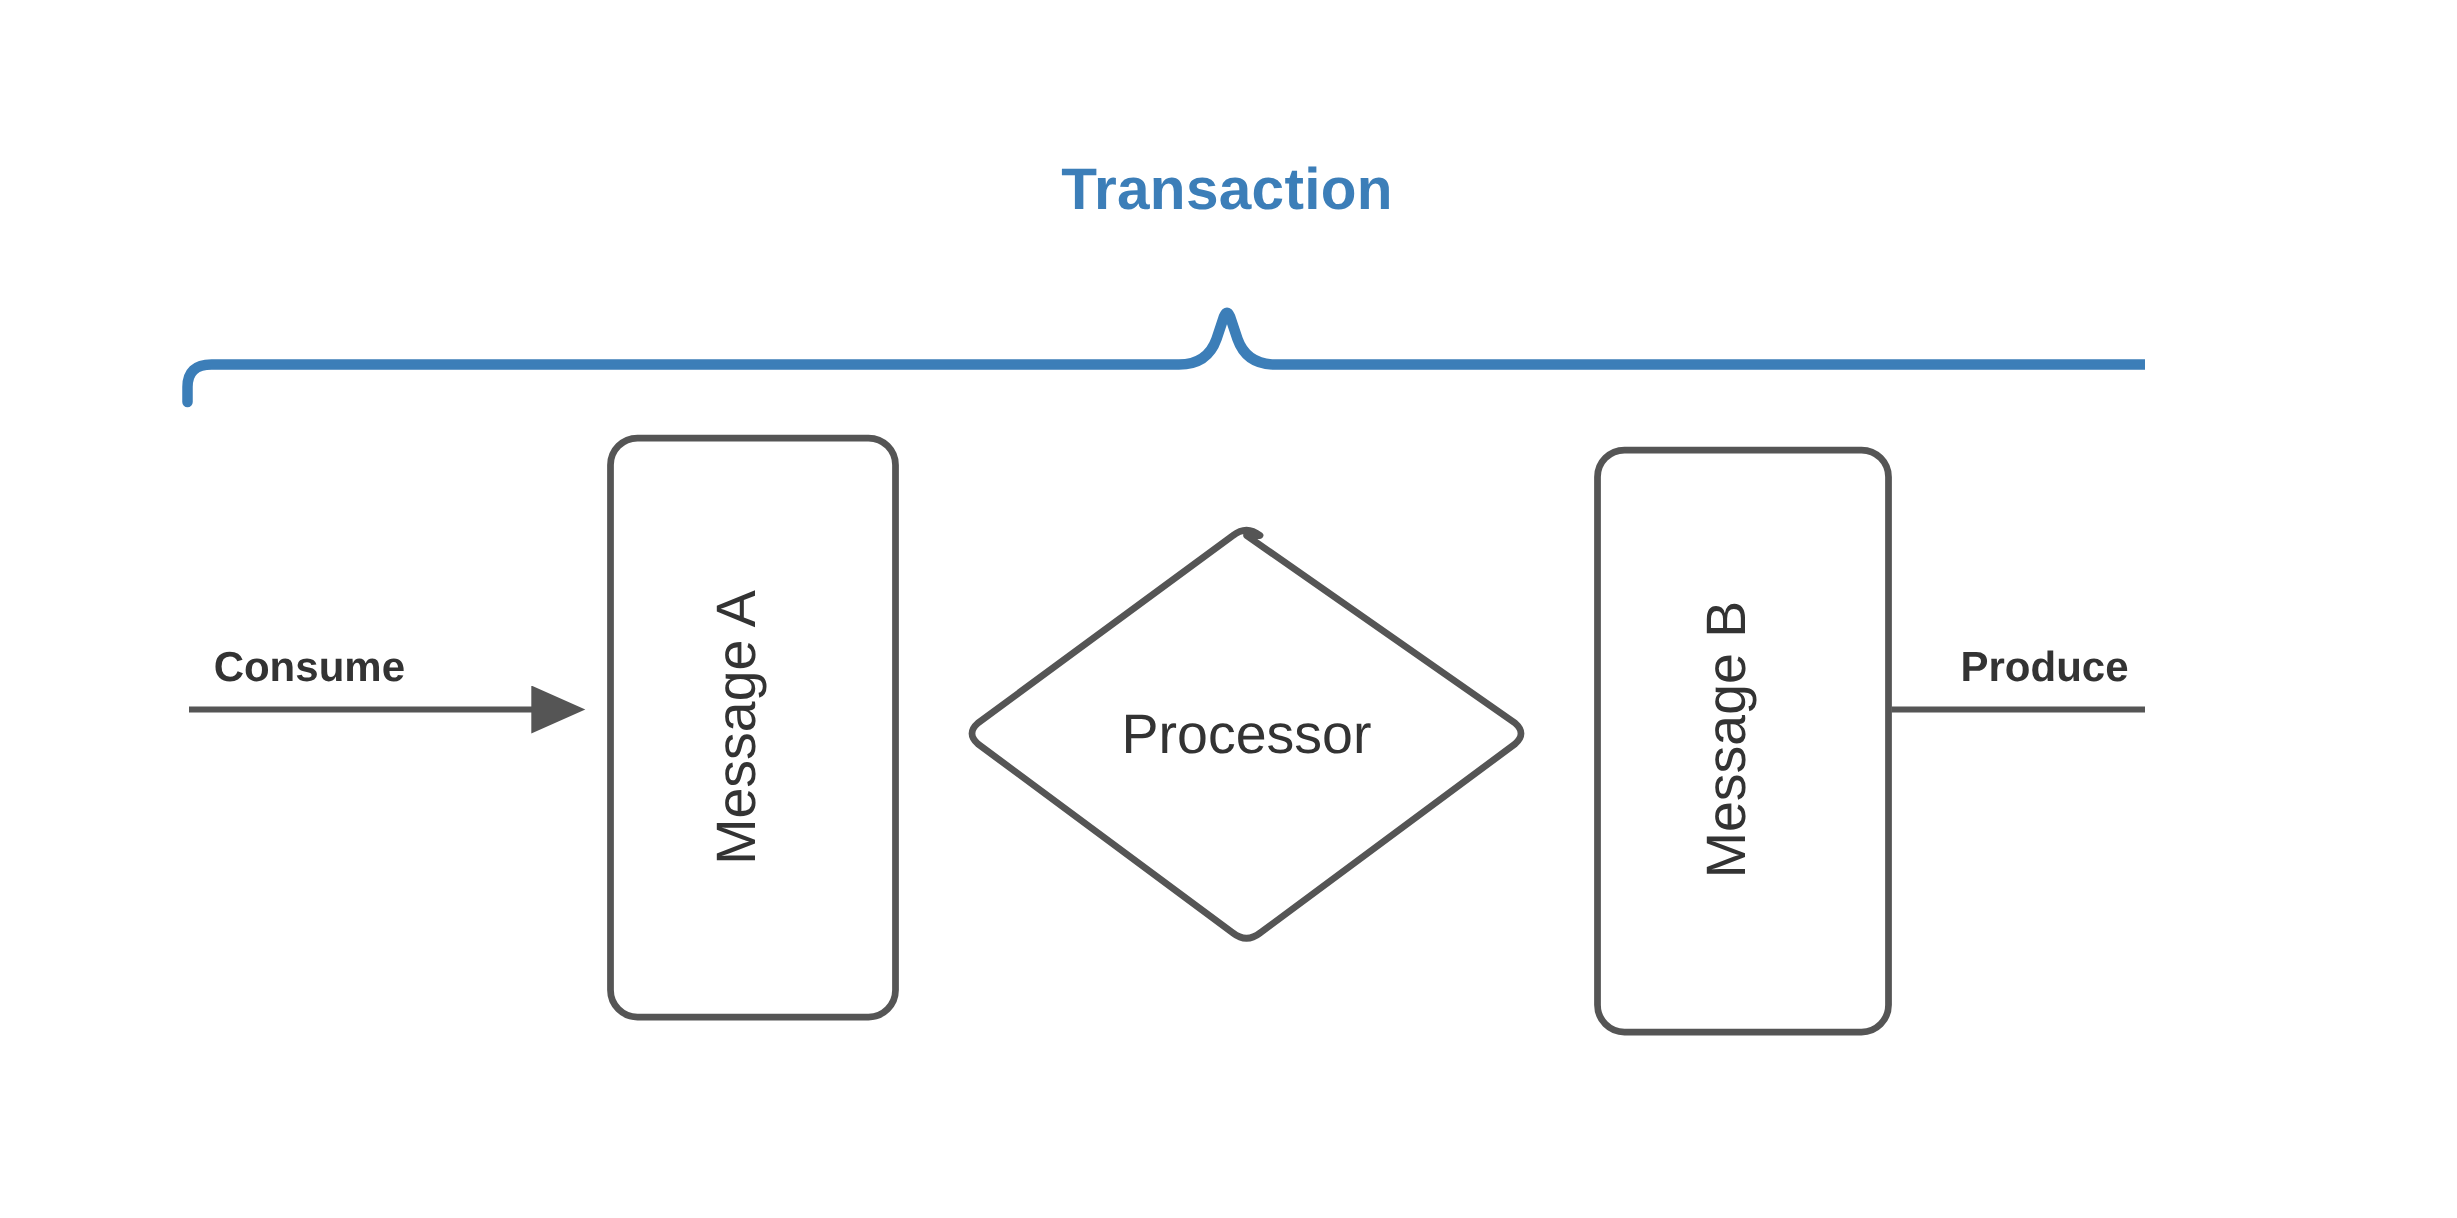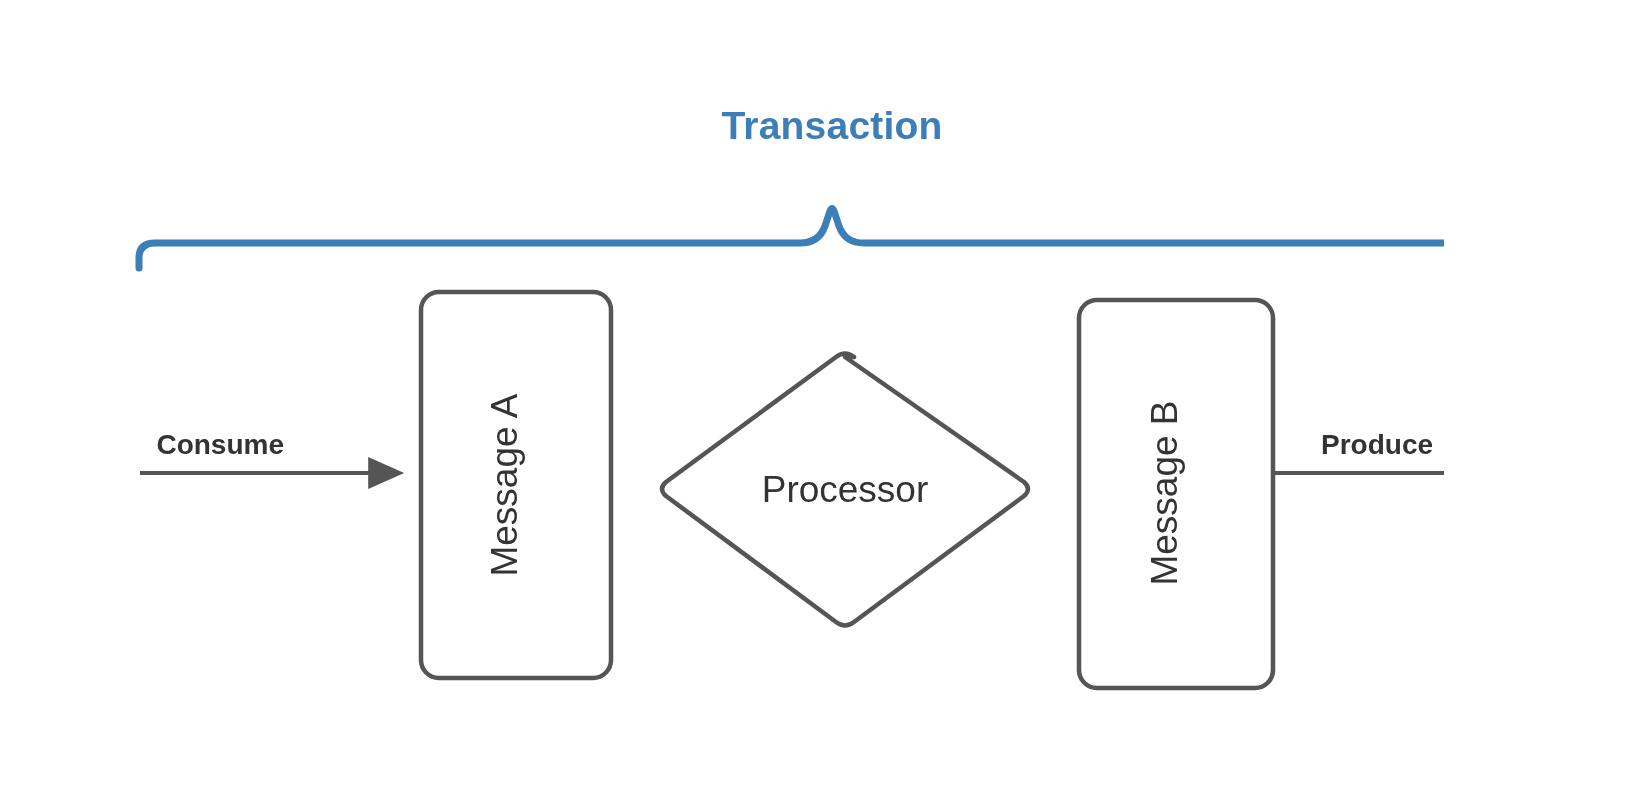--- a/index.html
+++ b/index.html
@@ -10,21 +10,20 @@
   }
   body {
     font-family: "Liberation Sans", sans-serif;
   }
   #canvas {
     position: relative;
     width: 1430px;
     height: 812px;
     background: #ffffff;
     overflow: hidden;
-    margin-left: 14px;
   }
   #diagram-svg {
     position: absolute;
     top: 0;
     left: 0;
     width: 1638px;
     height: 812px;
     display: block;
   }
   .title-text {

